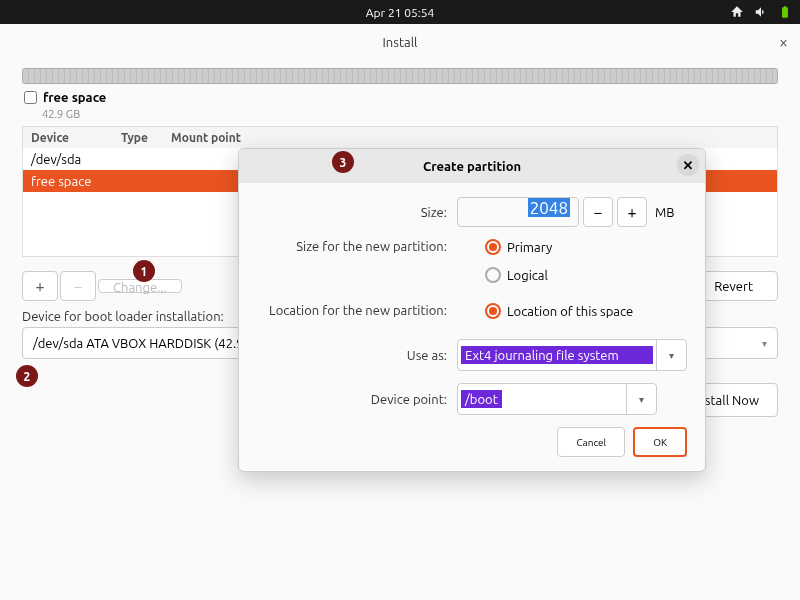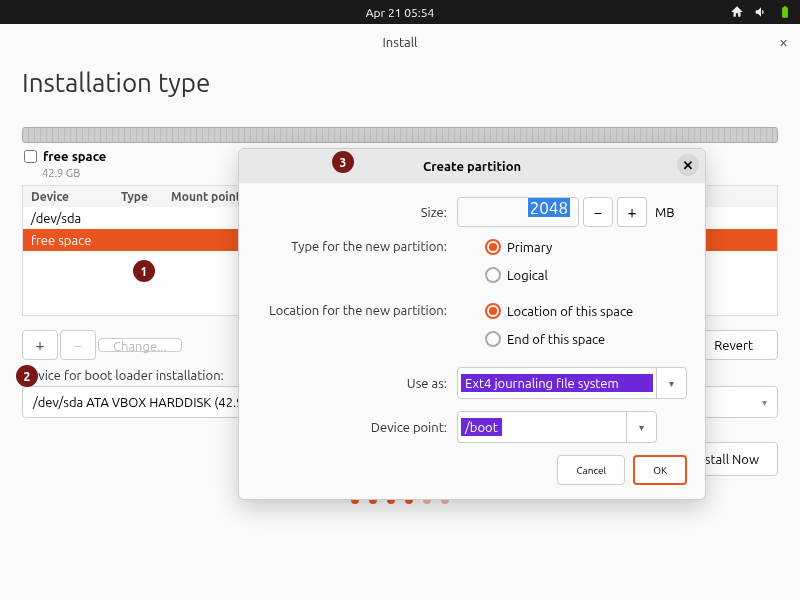--- a/index.html
+++ b/index.html
@@ -92,21 +92,20 @@
   </div>
 </div>
 
 <div class="window">
   <div class="titlebar">
     <span>Install</span>
     <span class="close">×</span>
   </div>
 
   <div class="content">
-    <h1>Installation type</h1>
 
     <div class="disk-bar"></div>
 
     <div class="legend">
       <input type="checkbox" style="">
       <span class="legend-text">free space</span>
     </div>
     <div class="legend-sub">42.9 GB</div>
 
     <div class="table">
@@ -165,44 +164,40 @@
       <div class="form-label">Size:</div>
       <div class="form-control">
         <div class="size-input"><span class="sel">2048</span></div>
         <button class="spin">−</button>
         <button class="spin">+</button>
         <span class="unit">MB</span>
       </div>
     </div>
 
     <div class="form-row" style="align-items:flex-start">
-      <div class="form-label">Type for the new partition:</div>
+      <div class="form-label">Size for the new partition:</div>
       <div class="form-control" style="flex-direction:column;align-items:flex-start">
         <div class="radio-row">
             <span class="radio checked"></span>
             <span>Primary</span>
           </div>
         <div class="radio-row">
             <span class="radio"></span>
             <span>Logical</span>
           </div>
       </div>
     </div>
 
     <div class="form-row" style="align-items:flex-start">
       <div class="form-label">Location for the new partition:</div>
       <div class="form-control" style="flex-direction:column;align-items:flex-start">
         <div class="radio-row">
             <span class="radio checked"></span>
             <span>Location of this space</span>
           </div>
-        <div class="radio-row">
-            <span class="radio"></span>
-            <span>End of this space</span>
-          </div>
       </div>
     </div>
 
     <div class="form-row">
       <div class="form-label">Use as:</div>
       <div class="form-control">
         <div class="combo">
           <span class="combo-text hl">Ext4 journaling file system</span>
           <span class="combo-arrow">▾</span>
         </div>

